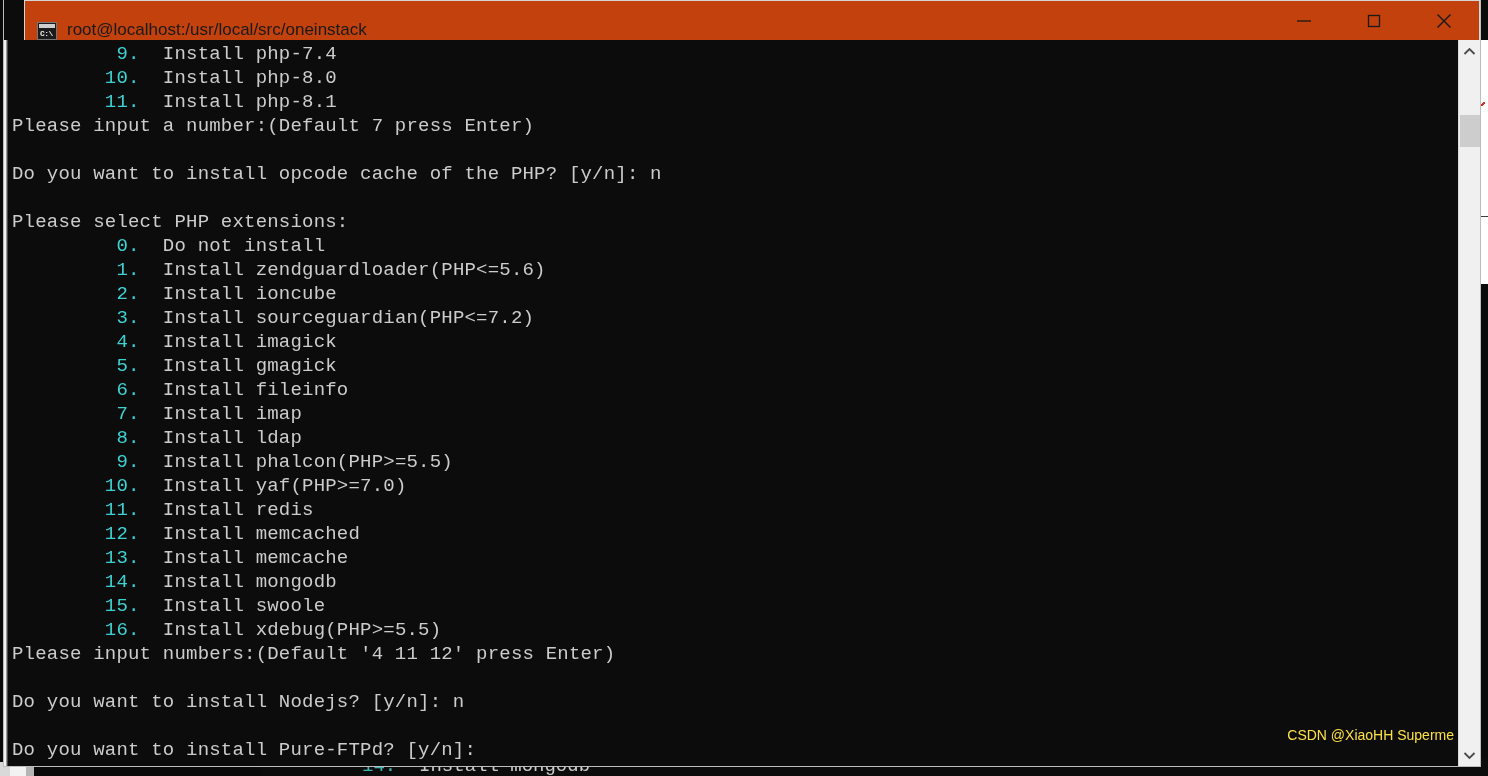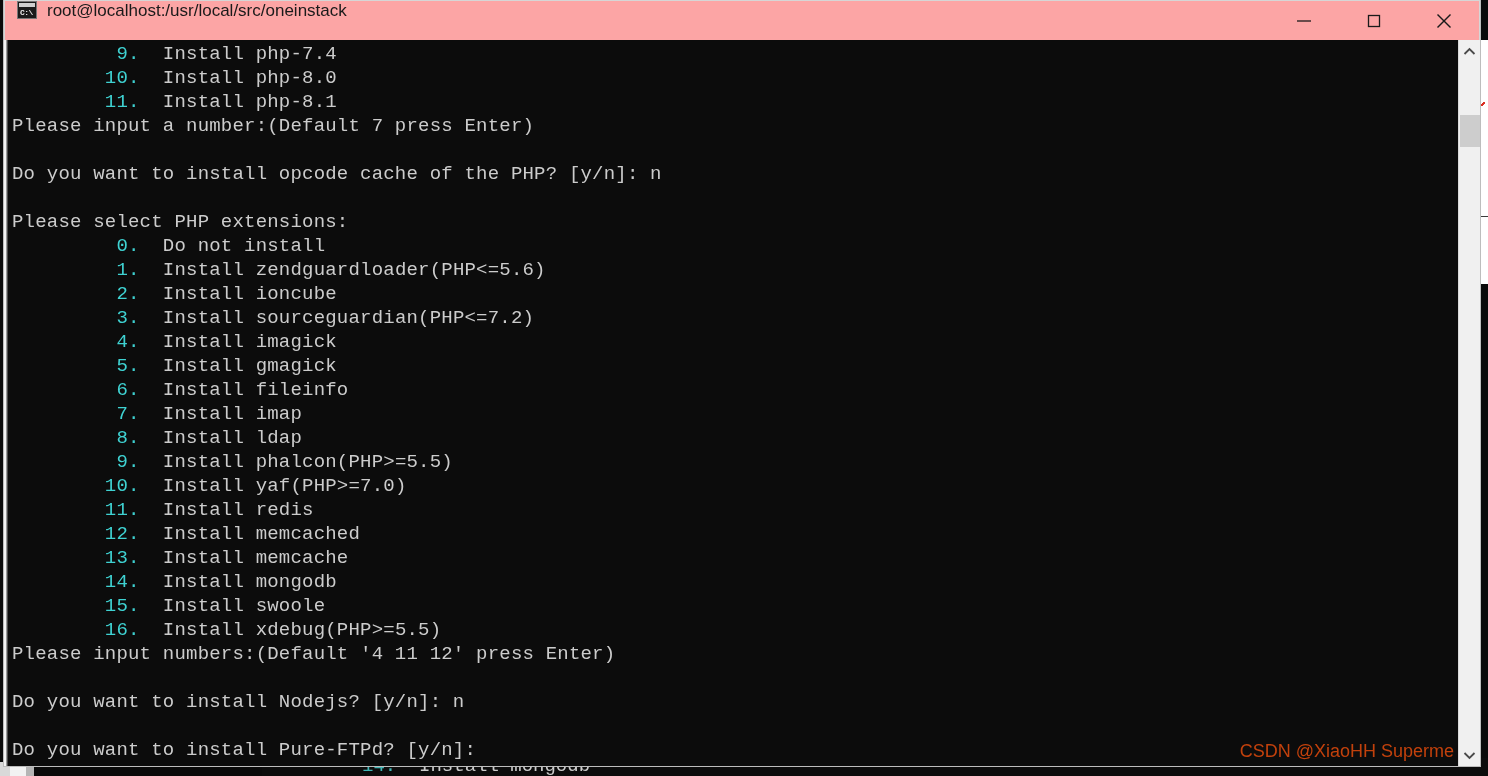--- a/index.html
+++ b/index.html
@@ -116,25 +116,26 @@
     width: 1476px;
     height: 766px;
     background: #0c0c0c;
     box-shadow: 0 0 0 1px #bdbdbd;
   }
 
   
   #title-bar {
     position: relative;
     height: 40px;
-    background: #fca5a5;
+    background: #c2410c;
     border: 1px solid #d6d6d6;
     border-bottom: none;
     display: flex;
-    align-items: flex-start;
+    align-items: flex-end;
+    margin-left: 20px;
   }
   #app-icon {
     width: 20px;
     height: 18px;
     margin-left: 12px;
     margin-right: 10px;
     background: #1b1b1b;
     border: 1px solid #777;
     position: relative;
     flex: 0 0 auto;
@@ -213,24 +214,24 @@
     white-space: pre;
     letter-spacing: 0.2px;
   }
   #terminal-text .line { height: 24px; }
   #terminal-text .num { color: #3fd2d2; }
 
   
   #watermark {
     position: absolute;
     right: 26px;
-    bottom: 4px;
+    bottom: 23px;
     font-family: "Liberation Sans", sans-serif;
-    font-size: 18px;
-    color: #c2410c;
+    font-size: 14px;
+    color: #fde047;
     white-space: nowrap;
     pointer-events: none;
   }
 
   
   #terminal-scrollbar {
     position: absolute;
     right: 0px;
     top: 40px;
     width: 22px;

